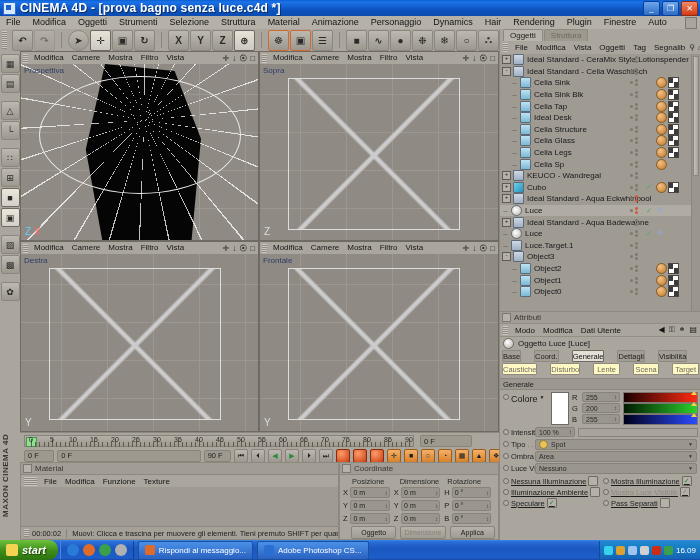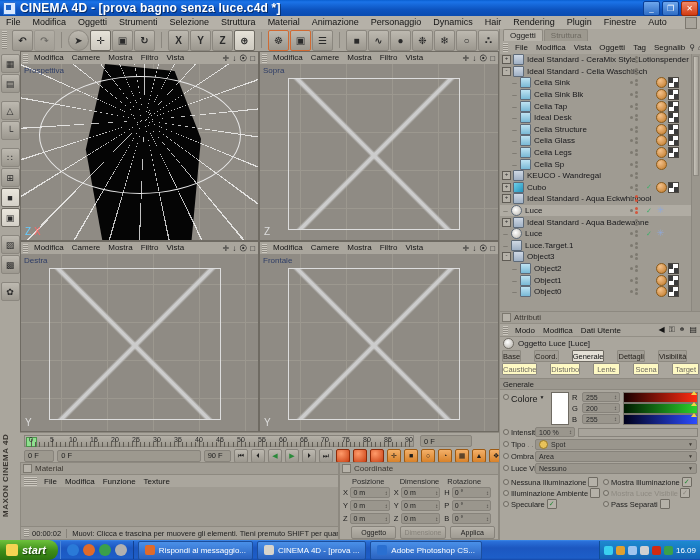--- a/index.html
+++ b/index.html
@@ -207,21 +207,21 @@
   .ramp.r{background:linear-gradient(90deg,#1a0000,#ff2b12);}
   .ramp.g{background:linear-gradient(90deg,#001a00,#2bd12b);}
   .ramp.b{background:linear-gradient(90deg,#00001a,#2b4bff);}
   .ramp:after{content:"";position:absolute;right:0;top:-2px;border-left:3px solid transparent;
     border-right:3px solid transparent;border-bottom:4px solid #f2d24a;}
   .selfield{height:11px;border:1px solid #87837b;background:#9a968d;border-radius:2px;
     font-size:7px;color:#2a2a2a;display:flex;align-items:center;padding:0 3px;
     box-sizing:border-box;position:relative;flex:1;}
   .selfield:after{content:"\25BC";position:absolute;right:3px;font-size:5px;color:#3a3630;}
   .selfield .si{width:7px;height:7px;border-radius:50%;background:#e8c25a;border:1px solid #96792a;margin-right:3px;}
-  .cbrow{display:flex;align-items:flex-end;height:11px;font-size:7.5px;color:#1d1d1d;}
+  .cbrow{display:flex;align-items:flex-start;height:11px;font-size:7.5px;color:#1d1d1d;text-decoration:underline;}
   .cbrow .c1{width:100px;display:flex;align-items:center;gap:2px;padding-left:3px;}
   .cbrow .c2{flex:1;display:flex;align-items:center;gap:2px;}
   .cb{width:8px;height:8px;border:1px solid #6f6b63;background:#b5b1a8;border-radius:1px;
     display:flex;align-items:center;justify-content:center;font-size:7px;color:#1a1a1a;flex:none;}
   .dimtxt{color:#8d8980;}
   .dotsfill{flex:1;overflow:hidden;white-space:nowrap;color:#6f6b63;}
 
   
   .taskbar{position:absolute;left:0;bottom:0;width:700px;height:20px;
     background:linear-gradient(180deg,#3e8ae8 0%,#2a6fd8 8%,#1c57c0 40%,#1d5ec8 90%,#1549a8 100%);
@@ -1190,24 +1190,20 @@
         <span class="qi" style="background: rgb(224, 106, 42);"></span>
         <span class="qi" style="background: rgb(58, 160, 74);"></span>
         <span class="qi" style="background: rgb(176, 176, 176);"></span>
       </div>
     <div id="tbitems" style="display:flex;align-items:center;">
         <div class="tbitem">
           <span class="tbicon" style="background: rgb(224, 106, 42);"></span>
           <span>Rispondi al messaggio...</span>
         </div>
         <div class="tbitem">
-          <span class="tbicon" style="background: rgb(216, 212, 203);"></span>
-          <span>CINEMA 4D - [prova ...</span>
-        </div>
-        <div class="tbitem">
           <span class="tbicon" style="background: rgb(42, 111, 208);"></span>
           <span>Adobe Photoshop CS...</span>
         </div>
       </div>
     <div class="tray" id="tray">
       <span class="trayi" style="background: rgb(58, 208, 240);"></span>
         <span class="trayi" style="background: rgb(224, 160, 48);"></span>
         <span class="trayi" style="background: rgb(159, 196, 239);"></span>
         <span class="trayi" style="background: rgb(208, 208, 208);"></span>
         <span class="trayi" style="background: rgb(208, 42, 18);"></span>

